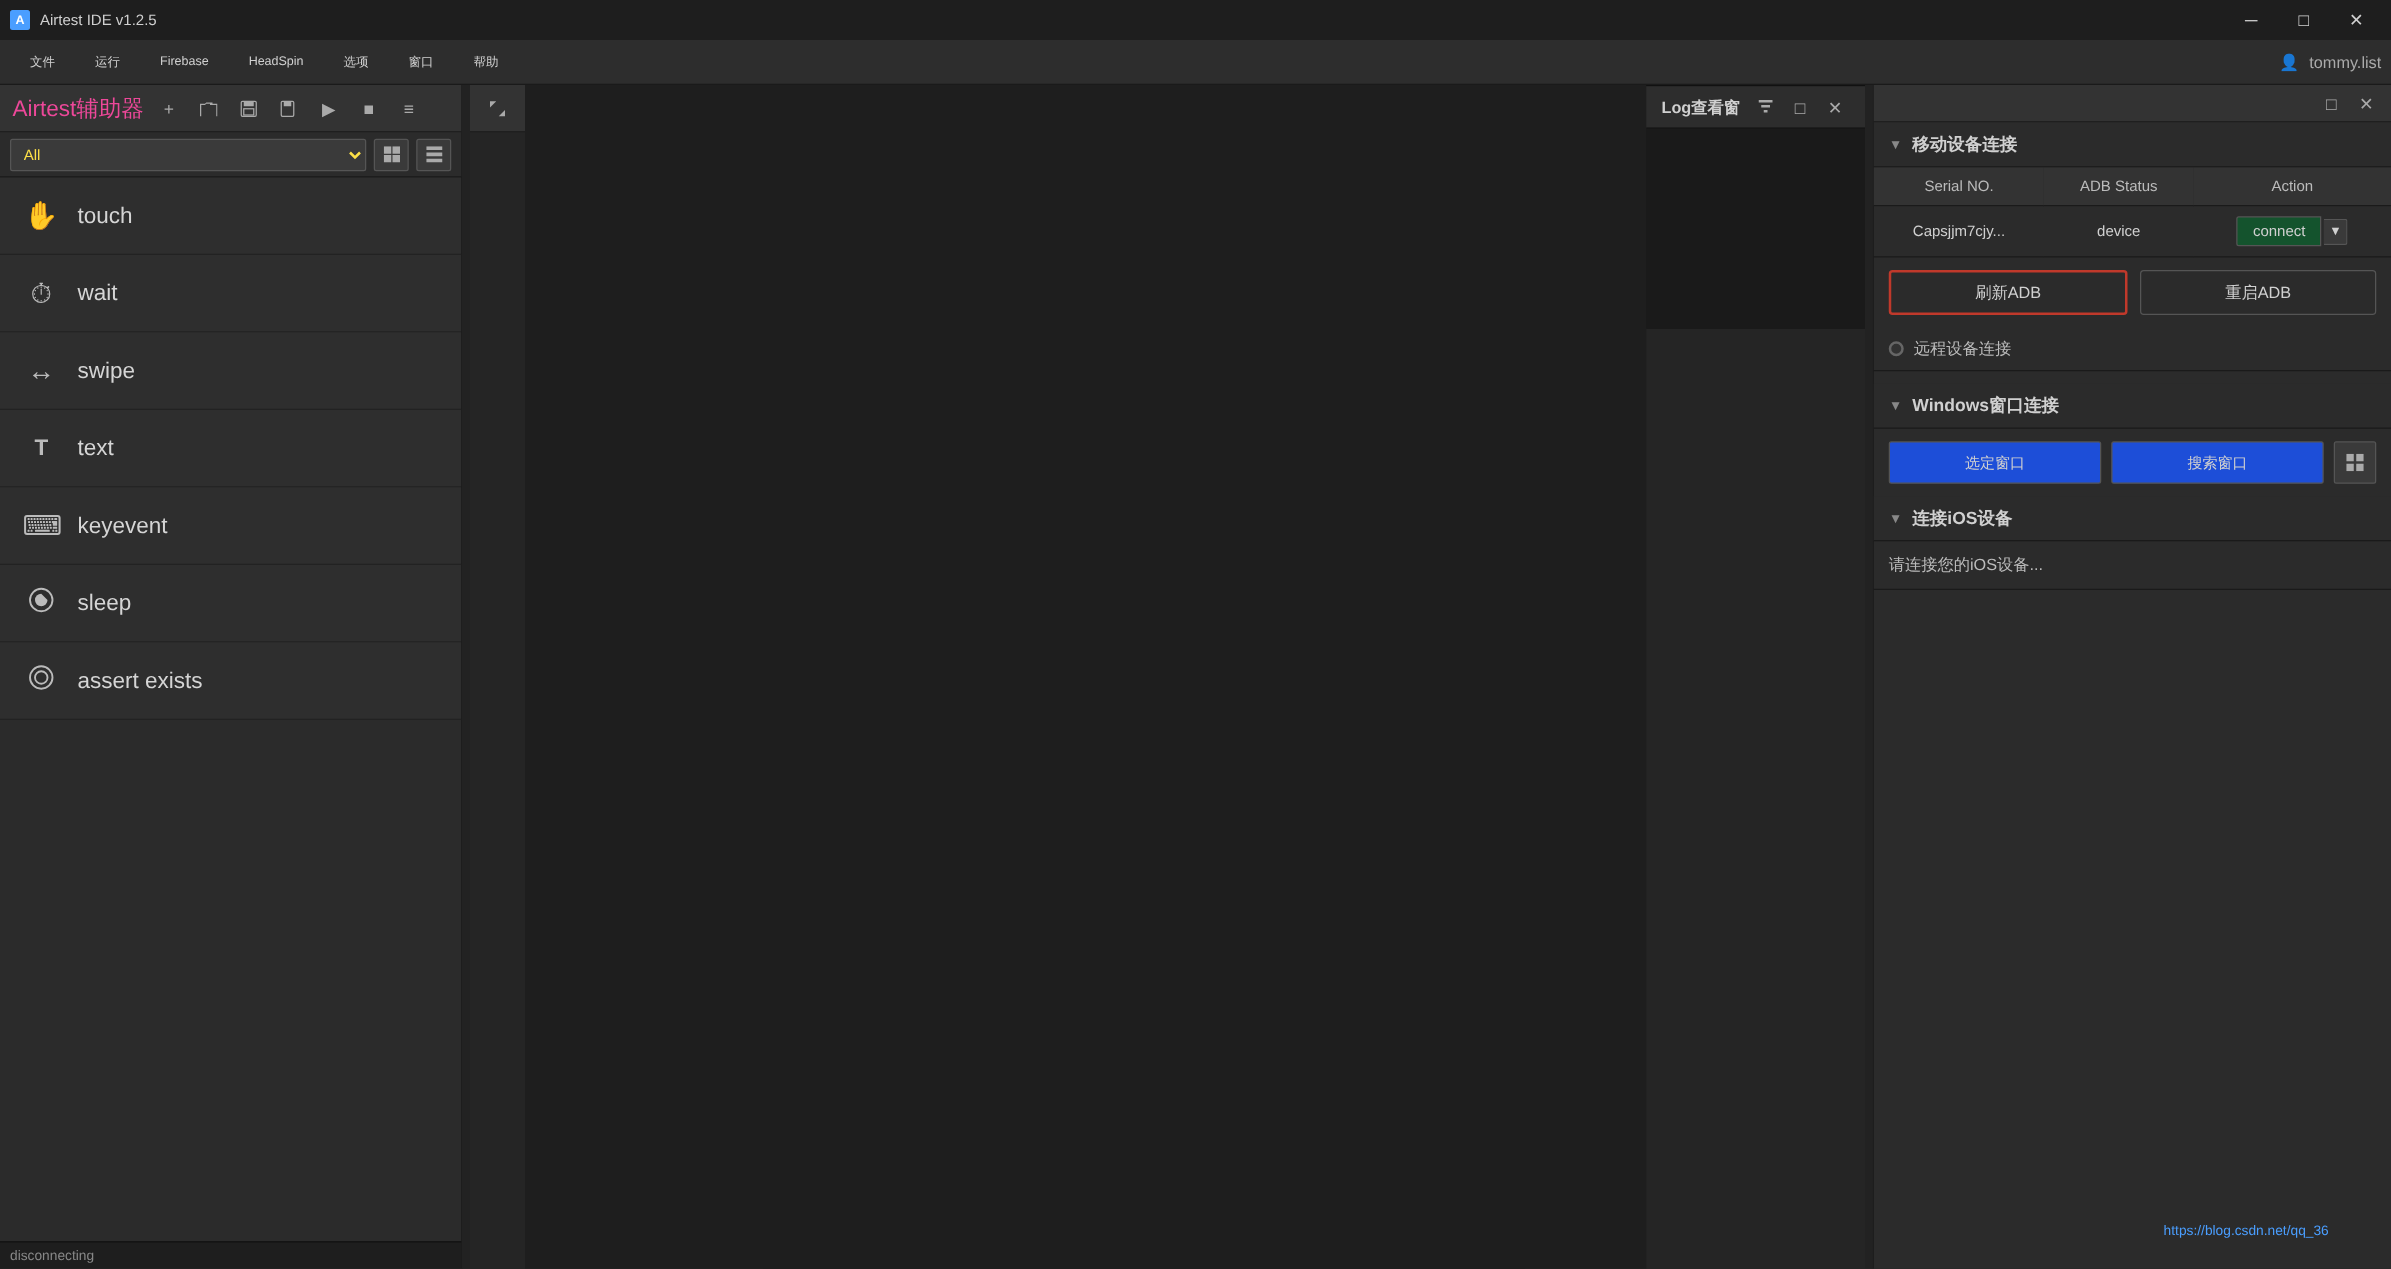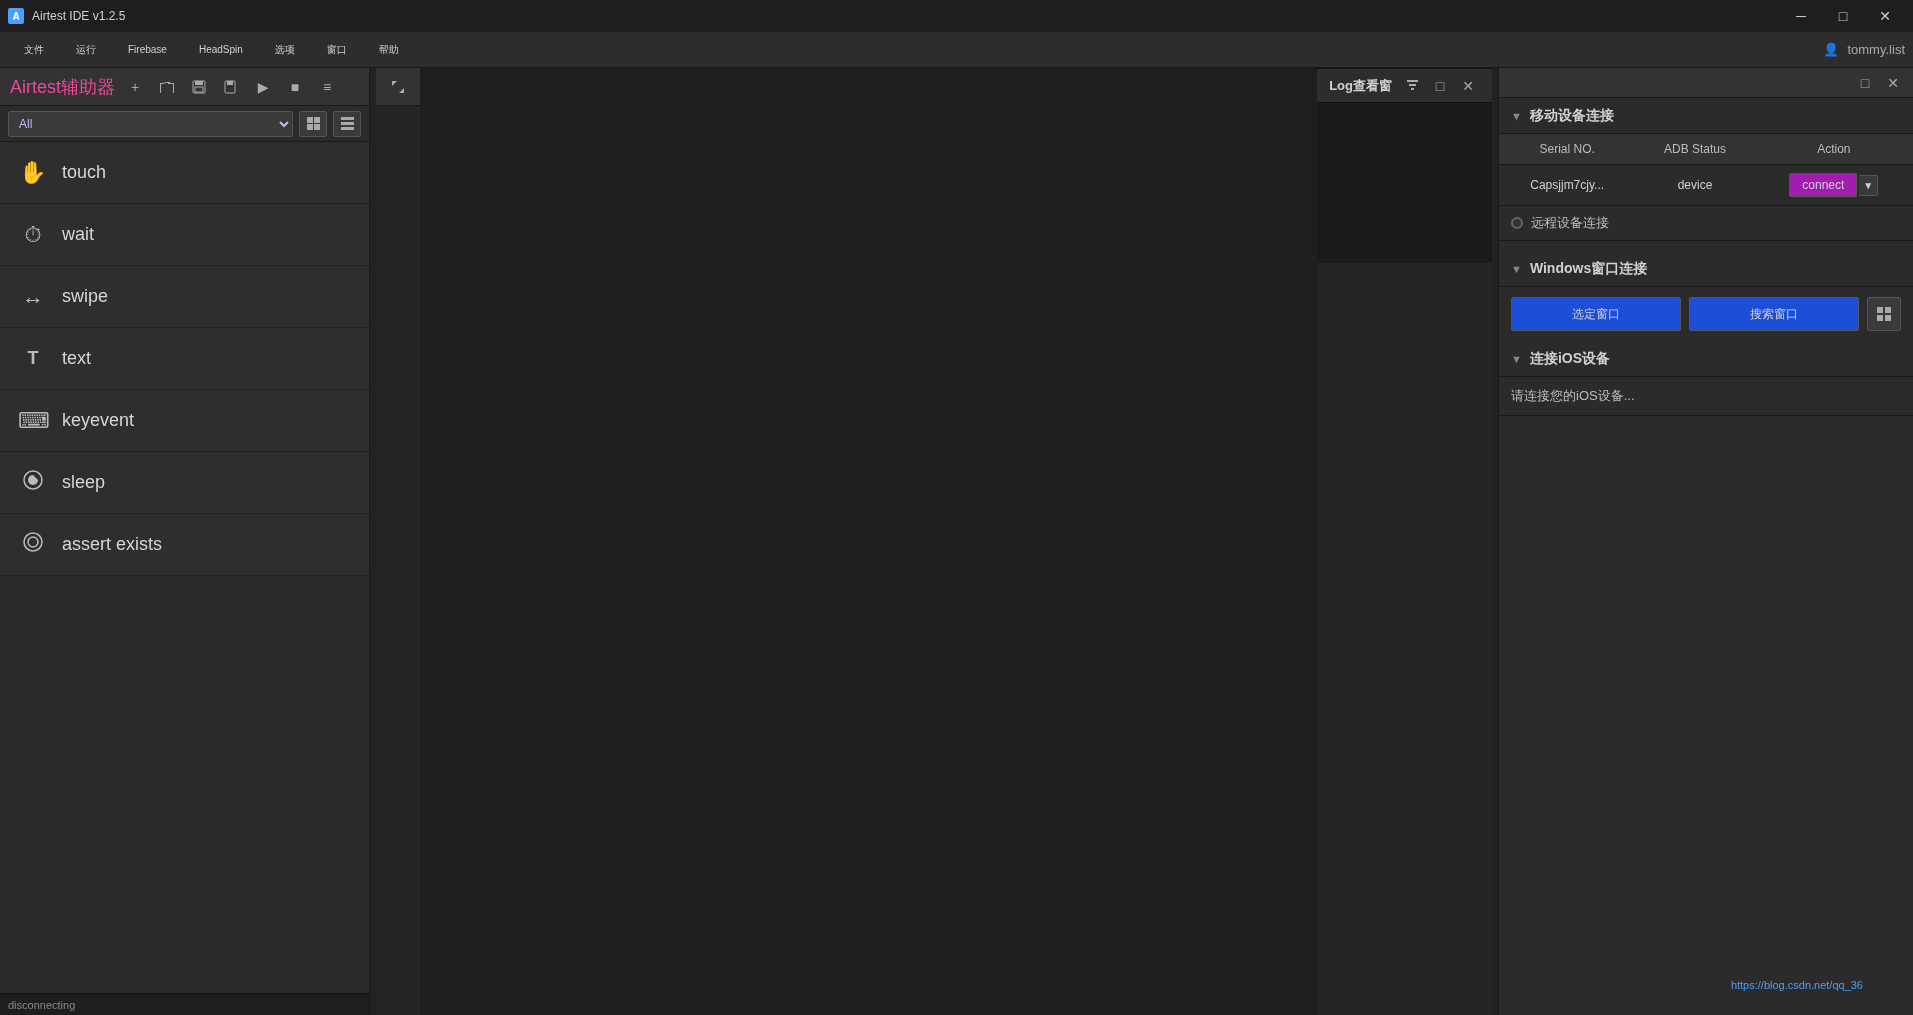--- a/index.html
+++ b/index.html
@@ -124,21 +124,21 @@
       align-items: center;
       padding: 0 8px;
       gap: 6px;
       border-bottom: 1px solid #1a1a1a;
     }
     .filter-select {
       flex: 1;
       height: 26px;
       background: #3a3a3a;
       border: 1px solid #555;
-      color: #c4b5fd;
+      color: #fde047;
       padding: 0 6px;
       font-size: 12px;
       border-radius: 2px;
     }
     .filter-btn {
       width: 28px;
       height: 26px;
       background: #3a3a3a;
       border: 1px solid #555;
       color: #d0d0d0;
@@ -299,21 +299,21 @@
       color: #d0d0d0;
       border-bottom: 1px solid #1a1a1a;
     }
     .connect-btn-wrapper {
       display: flex;
       align-items: center;
       justify-content: center;
       gap: 2px;
     }
     .connect-btn {
-      background: #a21caf;
+      background: #14532d;
       border: 1px solid #555;
       color: #d0d0d0;
       padding: 4px 12px;
       font-size: 12px;
       cursor: pointer;
       border-radius: 2px 0 0 2px;
     }
     .connect-dropdown {
       background: #3a3a3a;
       border: 1px solid #555;
@@ -626,20 +626,24 @@
           <td>
             <div class="connect-btn-wrapper">
               <button class="connect-btn">connect</button>
               <button class="connect-dropdown">▼</button>
             </div>
           </td>
         </tr>
       </tbody>
     </table>
 
+    <div class="device-adb-buttons">
+      <button class="adb-btn">刷新ADB</button>
+      <button class="adb-btn normal">重启ADB</button>
+    </div>
 
     <div class="remote-connect-row">
       <div class="radio-indicator"></div>
       <span class="remote-label">远程设备连接</span>
     </div>
 
     <div class="section-header" style="margin-top: 10px;">
       <span class="section-arrow">▼</span>
       <span>Windows窗口连接</span>
     </div>

